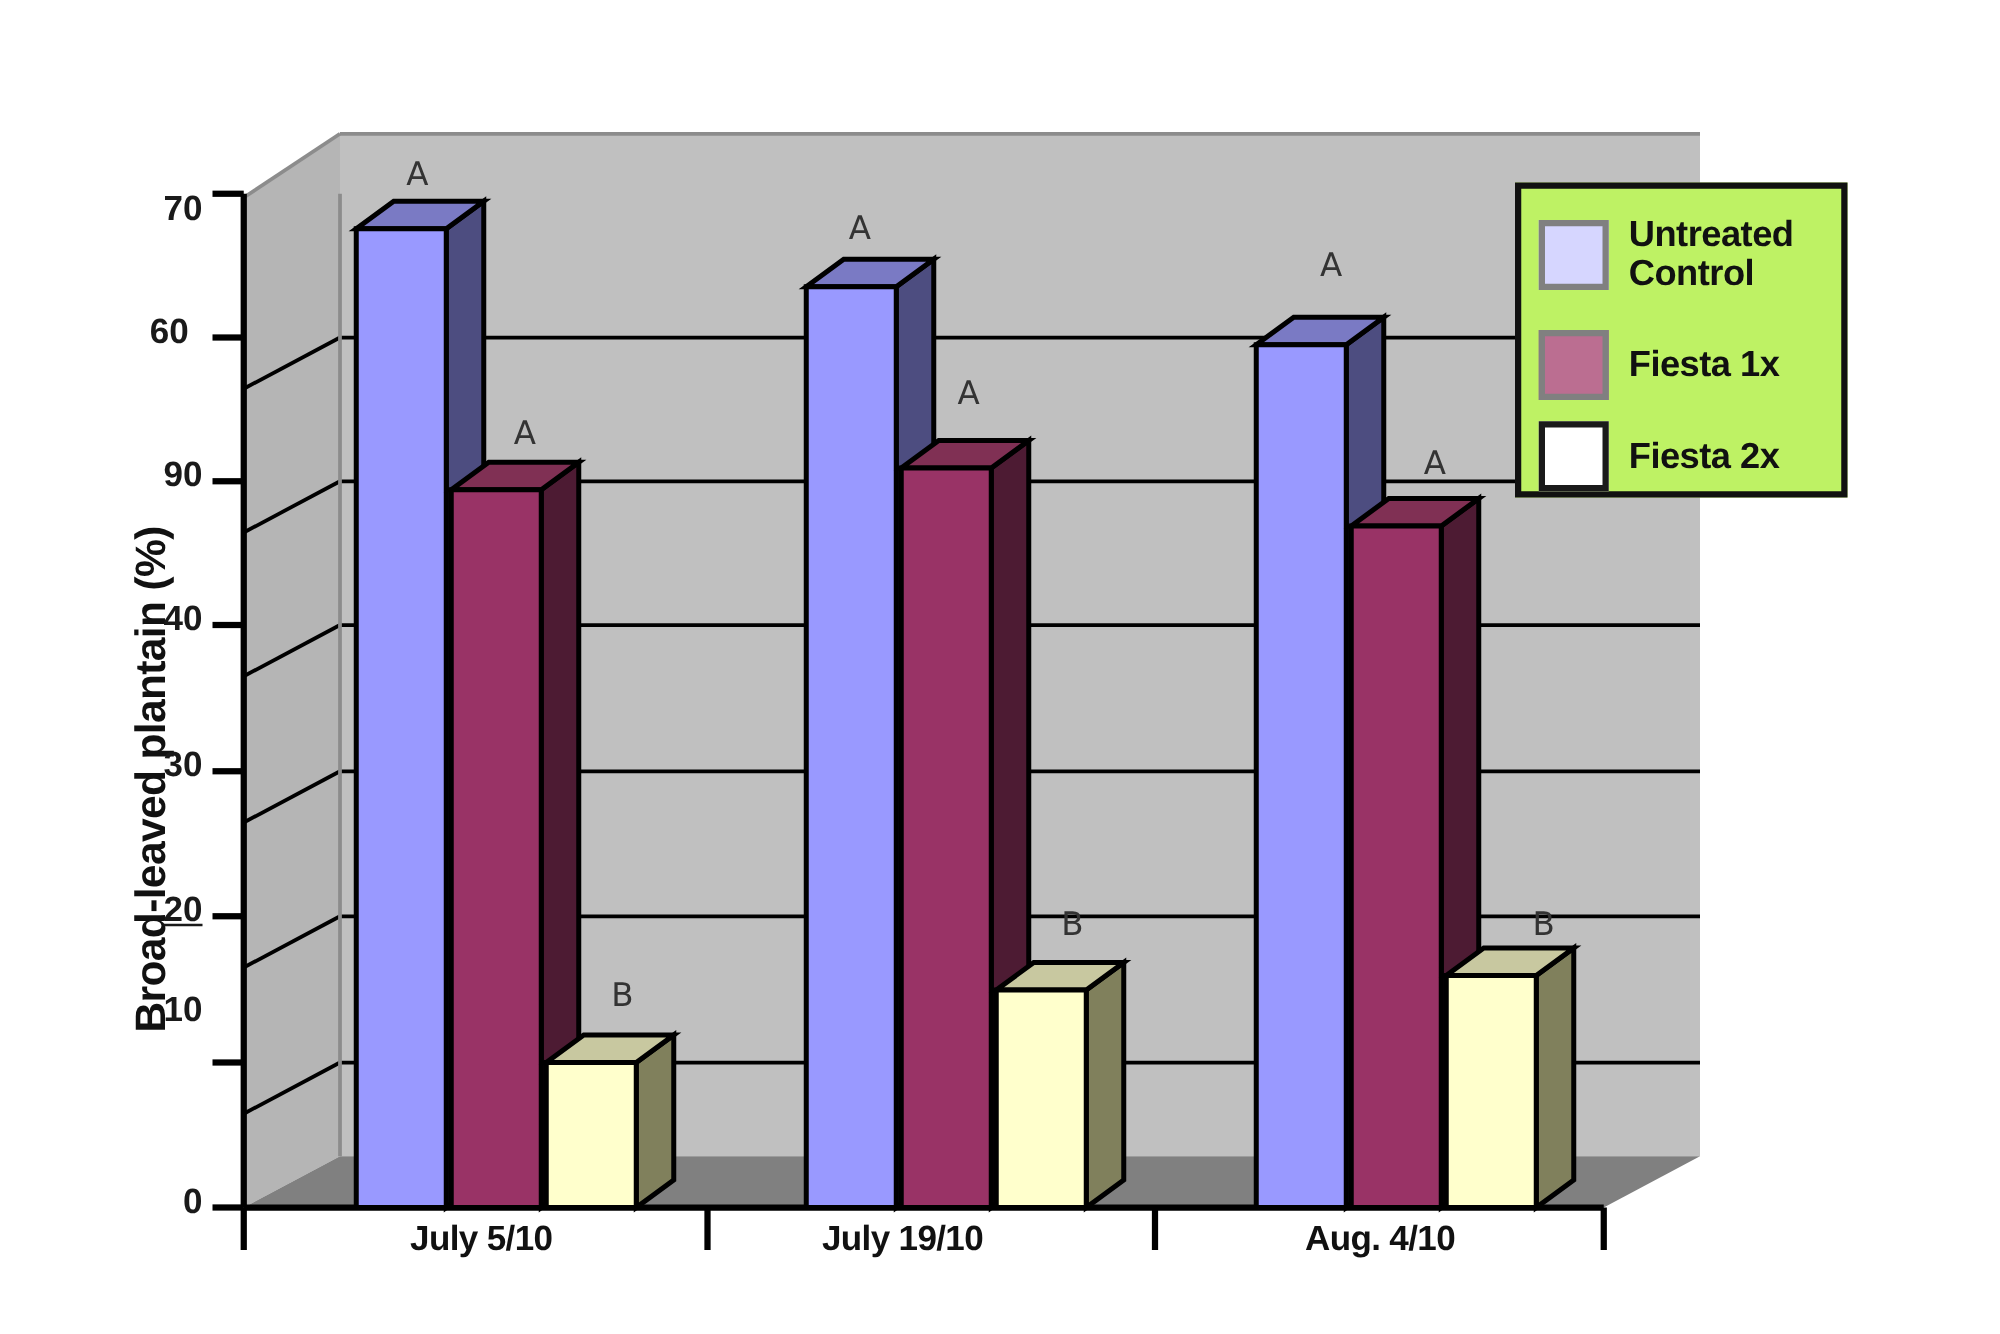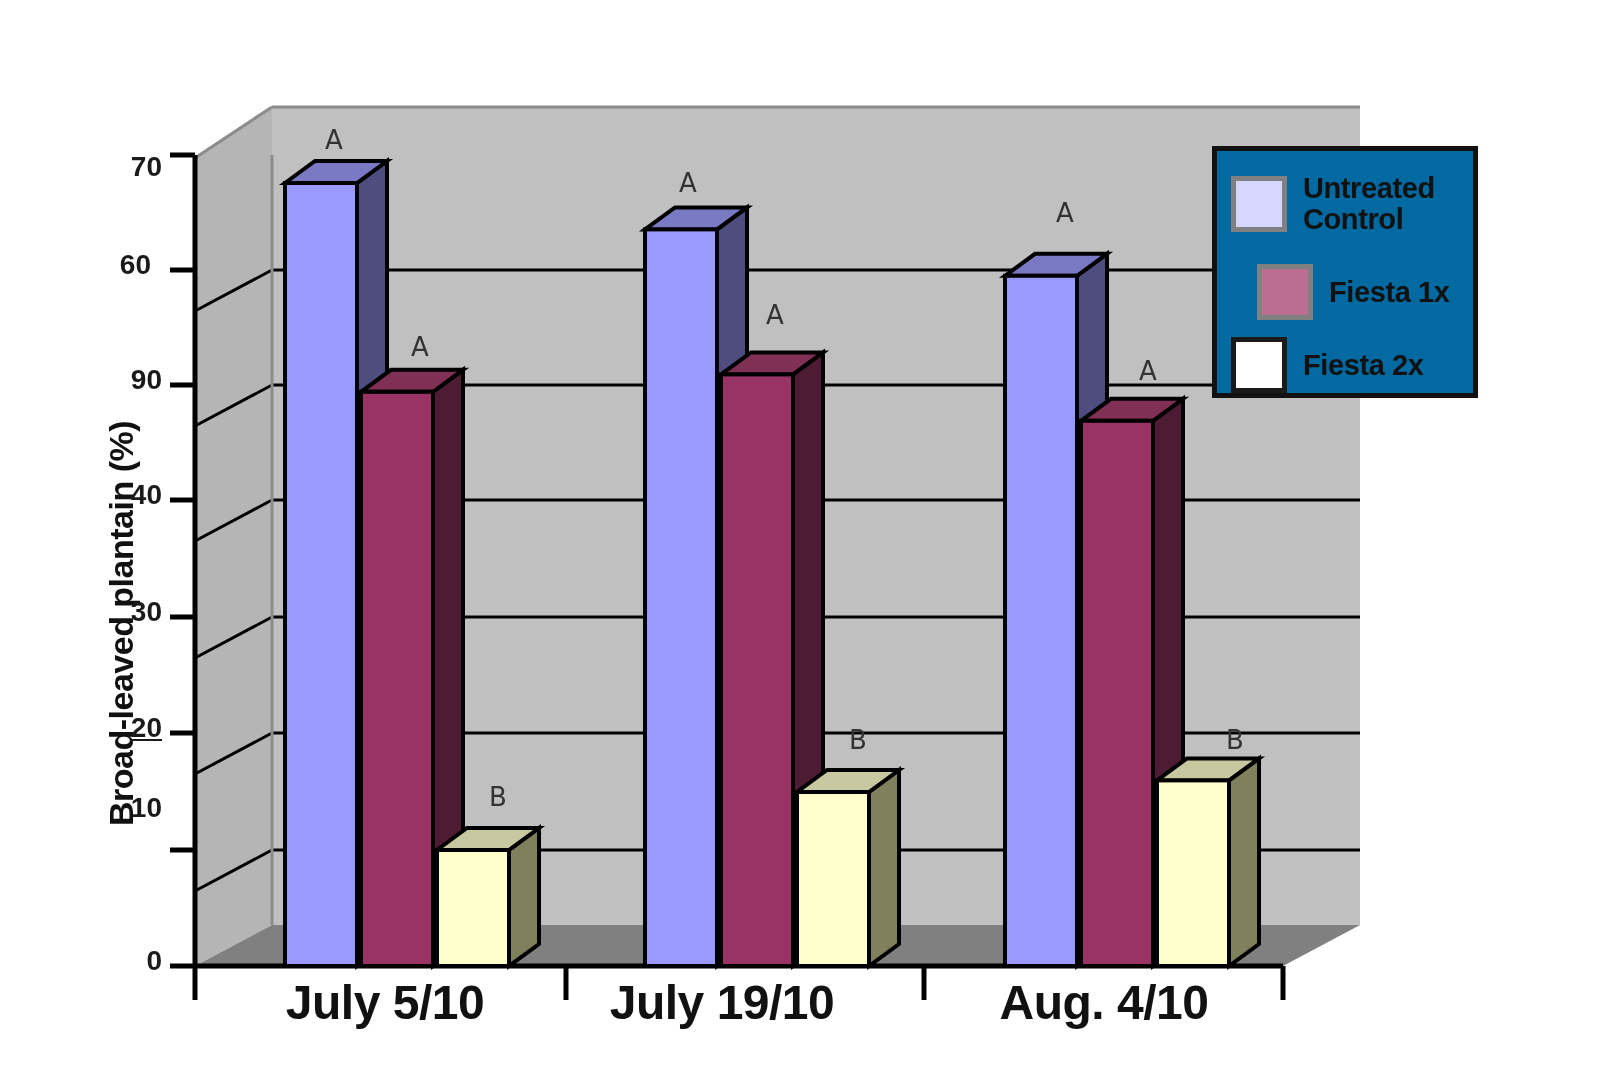--- a/index.html
+++ b/index.html
@@ -58,21 +58,21 @@
     text-align: right;
     font-size: 28px;
     font-weight: bold;
     color: #1a1a1a;
   }
 
   .x-label {
     position: absolute;
     top: 975px;
     text-align: center;
-    font-size: 48px;
+    font-size: 28px;
     font-weight: bold;
     color: #111111;
     letter-spacing: -0.5px;
   }
 
   .sig-label {
     position: absolute;
     font-size: 26px;
     font-weight: normal;
     color: #333333;
@@ -80,21 +80,21 @@
     width: 40px;
     font-family: "DejaVu Sans", sans-serif;
   }
 
   .legend-box {
     position: absolute;
     left: 1212px;
     top: 146px;
     width: 266px;
     height: 252px;
-    background: #0369a1;
+    background: #bef264;
     border: 5px solid #111111;
     box-sizing: border-box;
   }
   .legend-row {
     position: absolute;
     left: 14px;
     display: flex;
     align-items: center;
   }
   .legend-swatch {
@@ -243,21 +243,21 @@
 
   <div class="sig-label" style="left:1045px; top:198px;">A</div>
   <div class="sig-label" style="left:1128px; top:356px;">A</div>
   <div class="sig-label" style="left:1215px; top:725px;">B</div>
 
   <div class="legend-box">
     <div class="legend-row" style="top:22px;">
       <div class="legend-swatch" style="background:#d6d6ff;"></div>
       <div class="legend-text">Untreated Control</div>
     </div>
-    <div class="legend-row" style="top:113px;margin-left:26px;">
+    <div class="legend-row" style="top:113px;">
       <div class="legend-swatch" style="background:#bb6e91;"></div>
       <div class="legend-text">Fiesta 1x</div>
     </div>
     <div class="legend-row" style="top:186px;">
       <div class="legend-swatch dark-border" style="background:#ffffff;"></div>
       <div class="legend-text">Fiesta 2x</div>
     </div>
   </div>
 
 </div>

